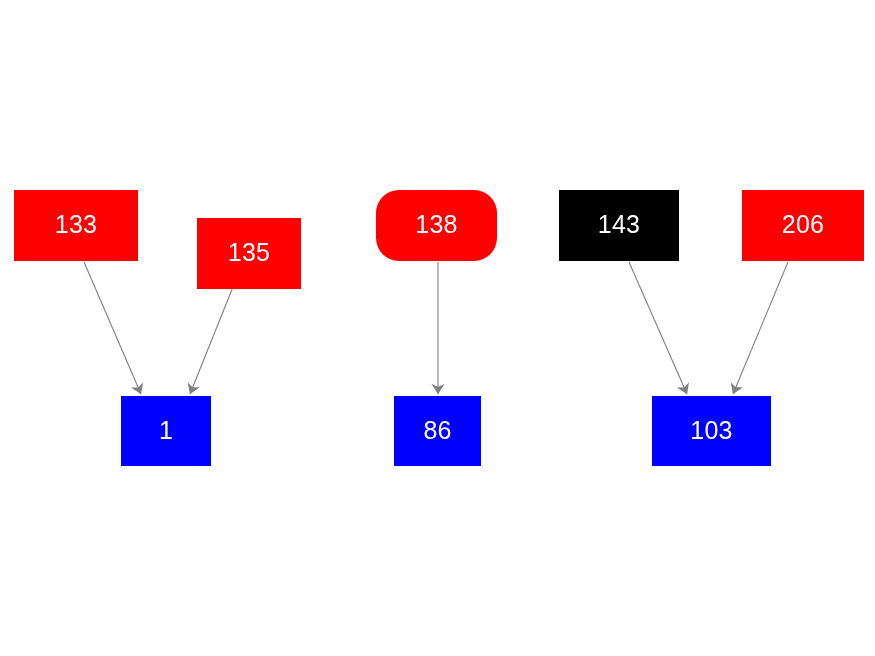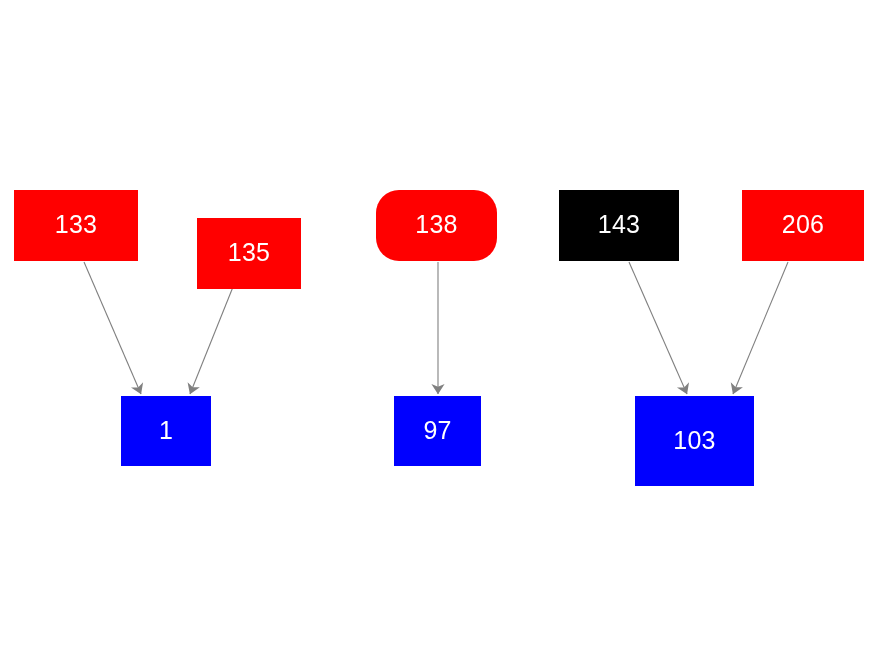--- a/index.html
+++ b/index.html
@@ -79,20 +79,20 @@
       <div class="node" style="left: 559px; top: 190px; width: 120px; height: 71px; background: #000000;">
         <span class="node-label" style="color: rgb(255, 255, 255);">143</span>
       </div>
       <div class="node" style="left: 742px; top: 190px; width: 122px; height: 71px; background: rgb(255, 0, 0);">
         <span class="node-label" style="color: rgb(255, 255, 255);">206</span>
       </div>
       <div class="node" style="left: 121px; top: 396px; width: 90px; height: 70px; background: rgb(0, 0, 255);">
         <span class="node-label" style="color: rgb(255, 255, 255);">1</span>
       </div>
       <div class="node" style="left: 394px; top: 396px; width: 87px; height: 70px; background: rgb(0, 0, 255);">
-        <span class="node-label" style="color: rgb(255, 255, 255);">97</span>
+        <span class="node-label" style="color: rgb(255, 255, 255);">86</span>
       </div>
-      <div class="node" style="left: 635px; top: 396px; width: 119px; height: 90px; background: rgb(0, 0, 255);">
+      <div class="node" style="left: 652px; top: 396px; width: 119px; height: 70px; background: rgb(0, 0, 255);">
         <span class="node-label" style="color: rgb(255, 255, 255);">103</span>
       </div>
     </div>
 
 </div>
 
 </body></html>

